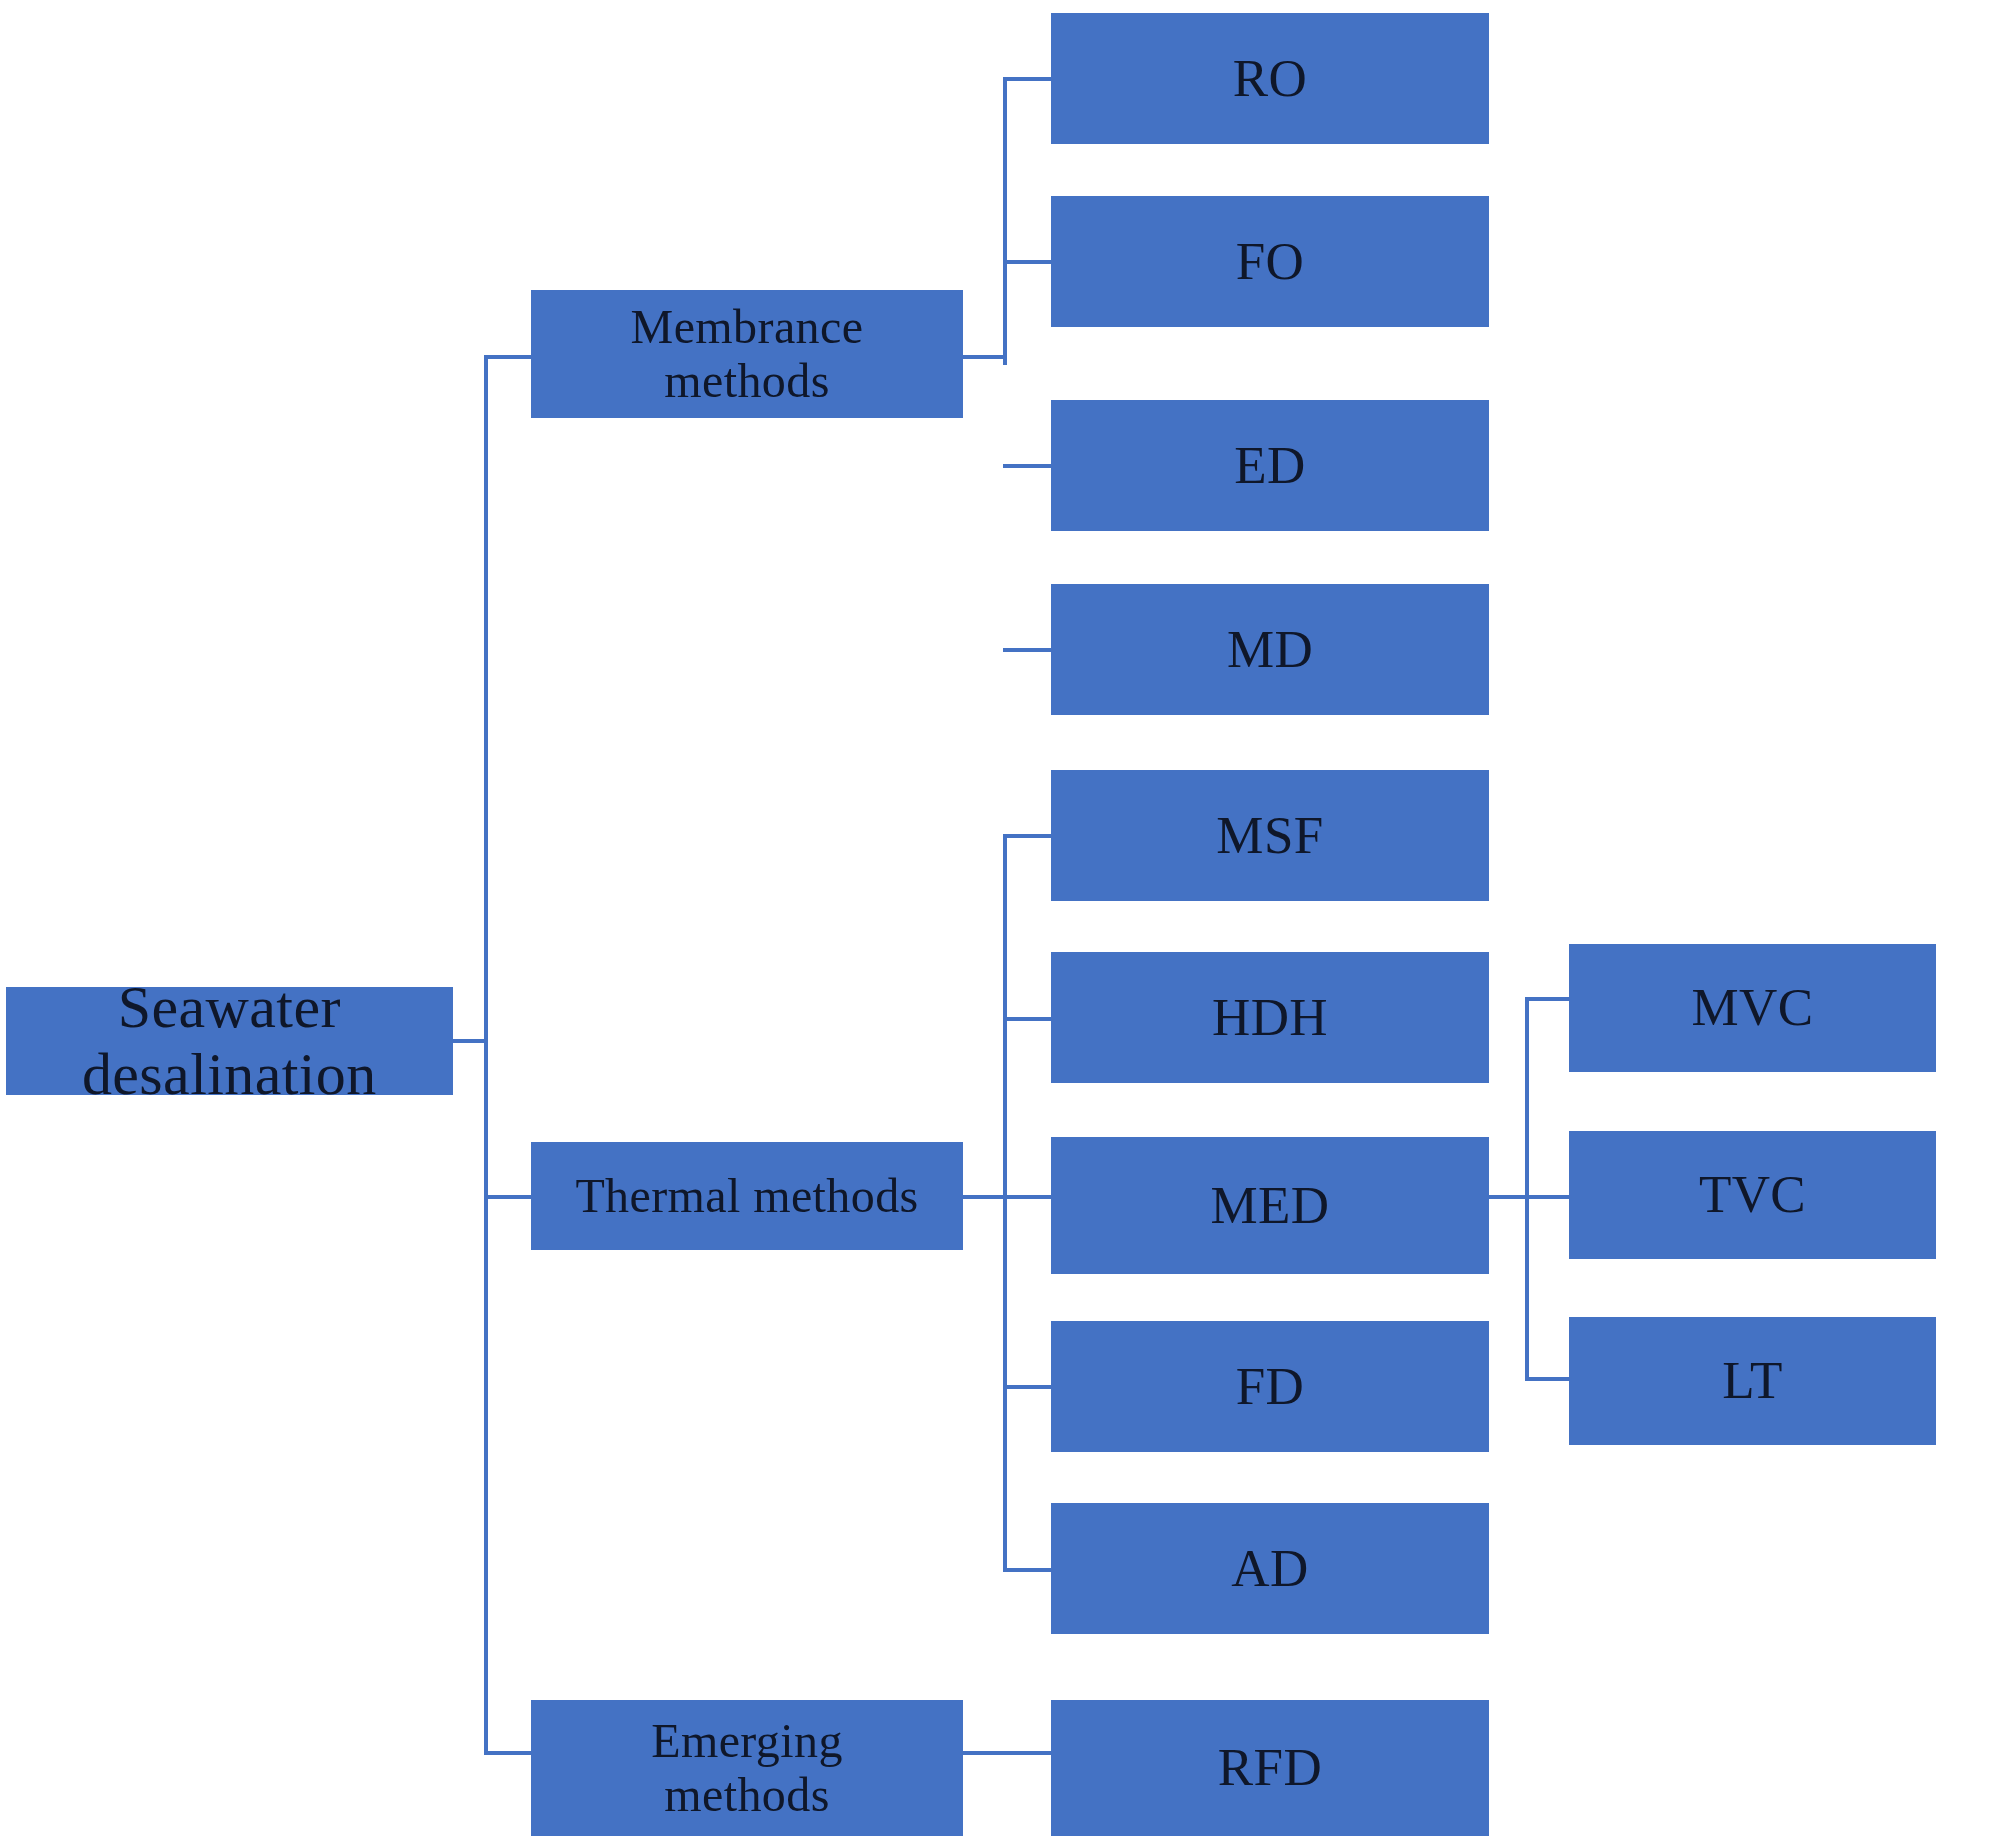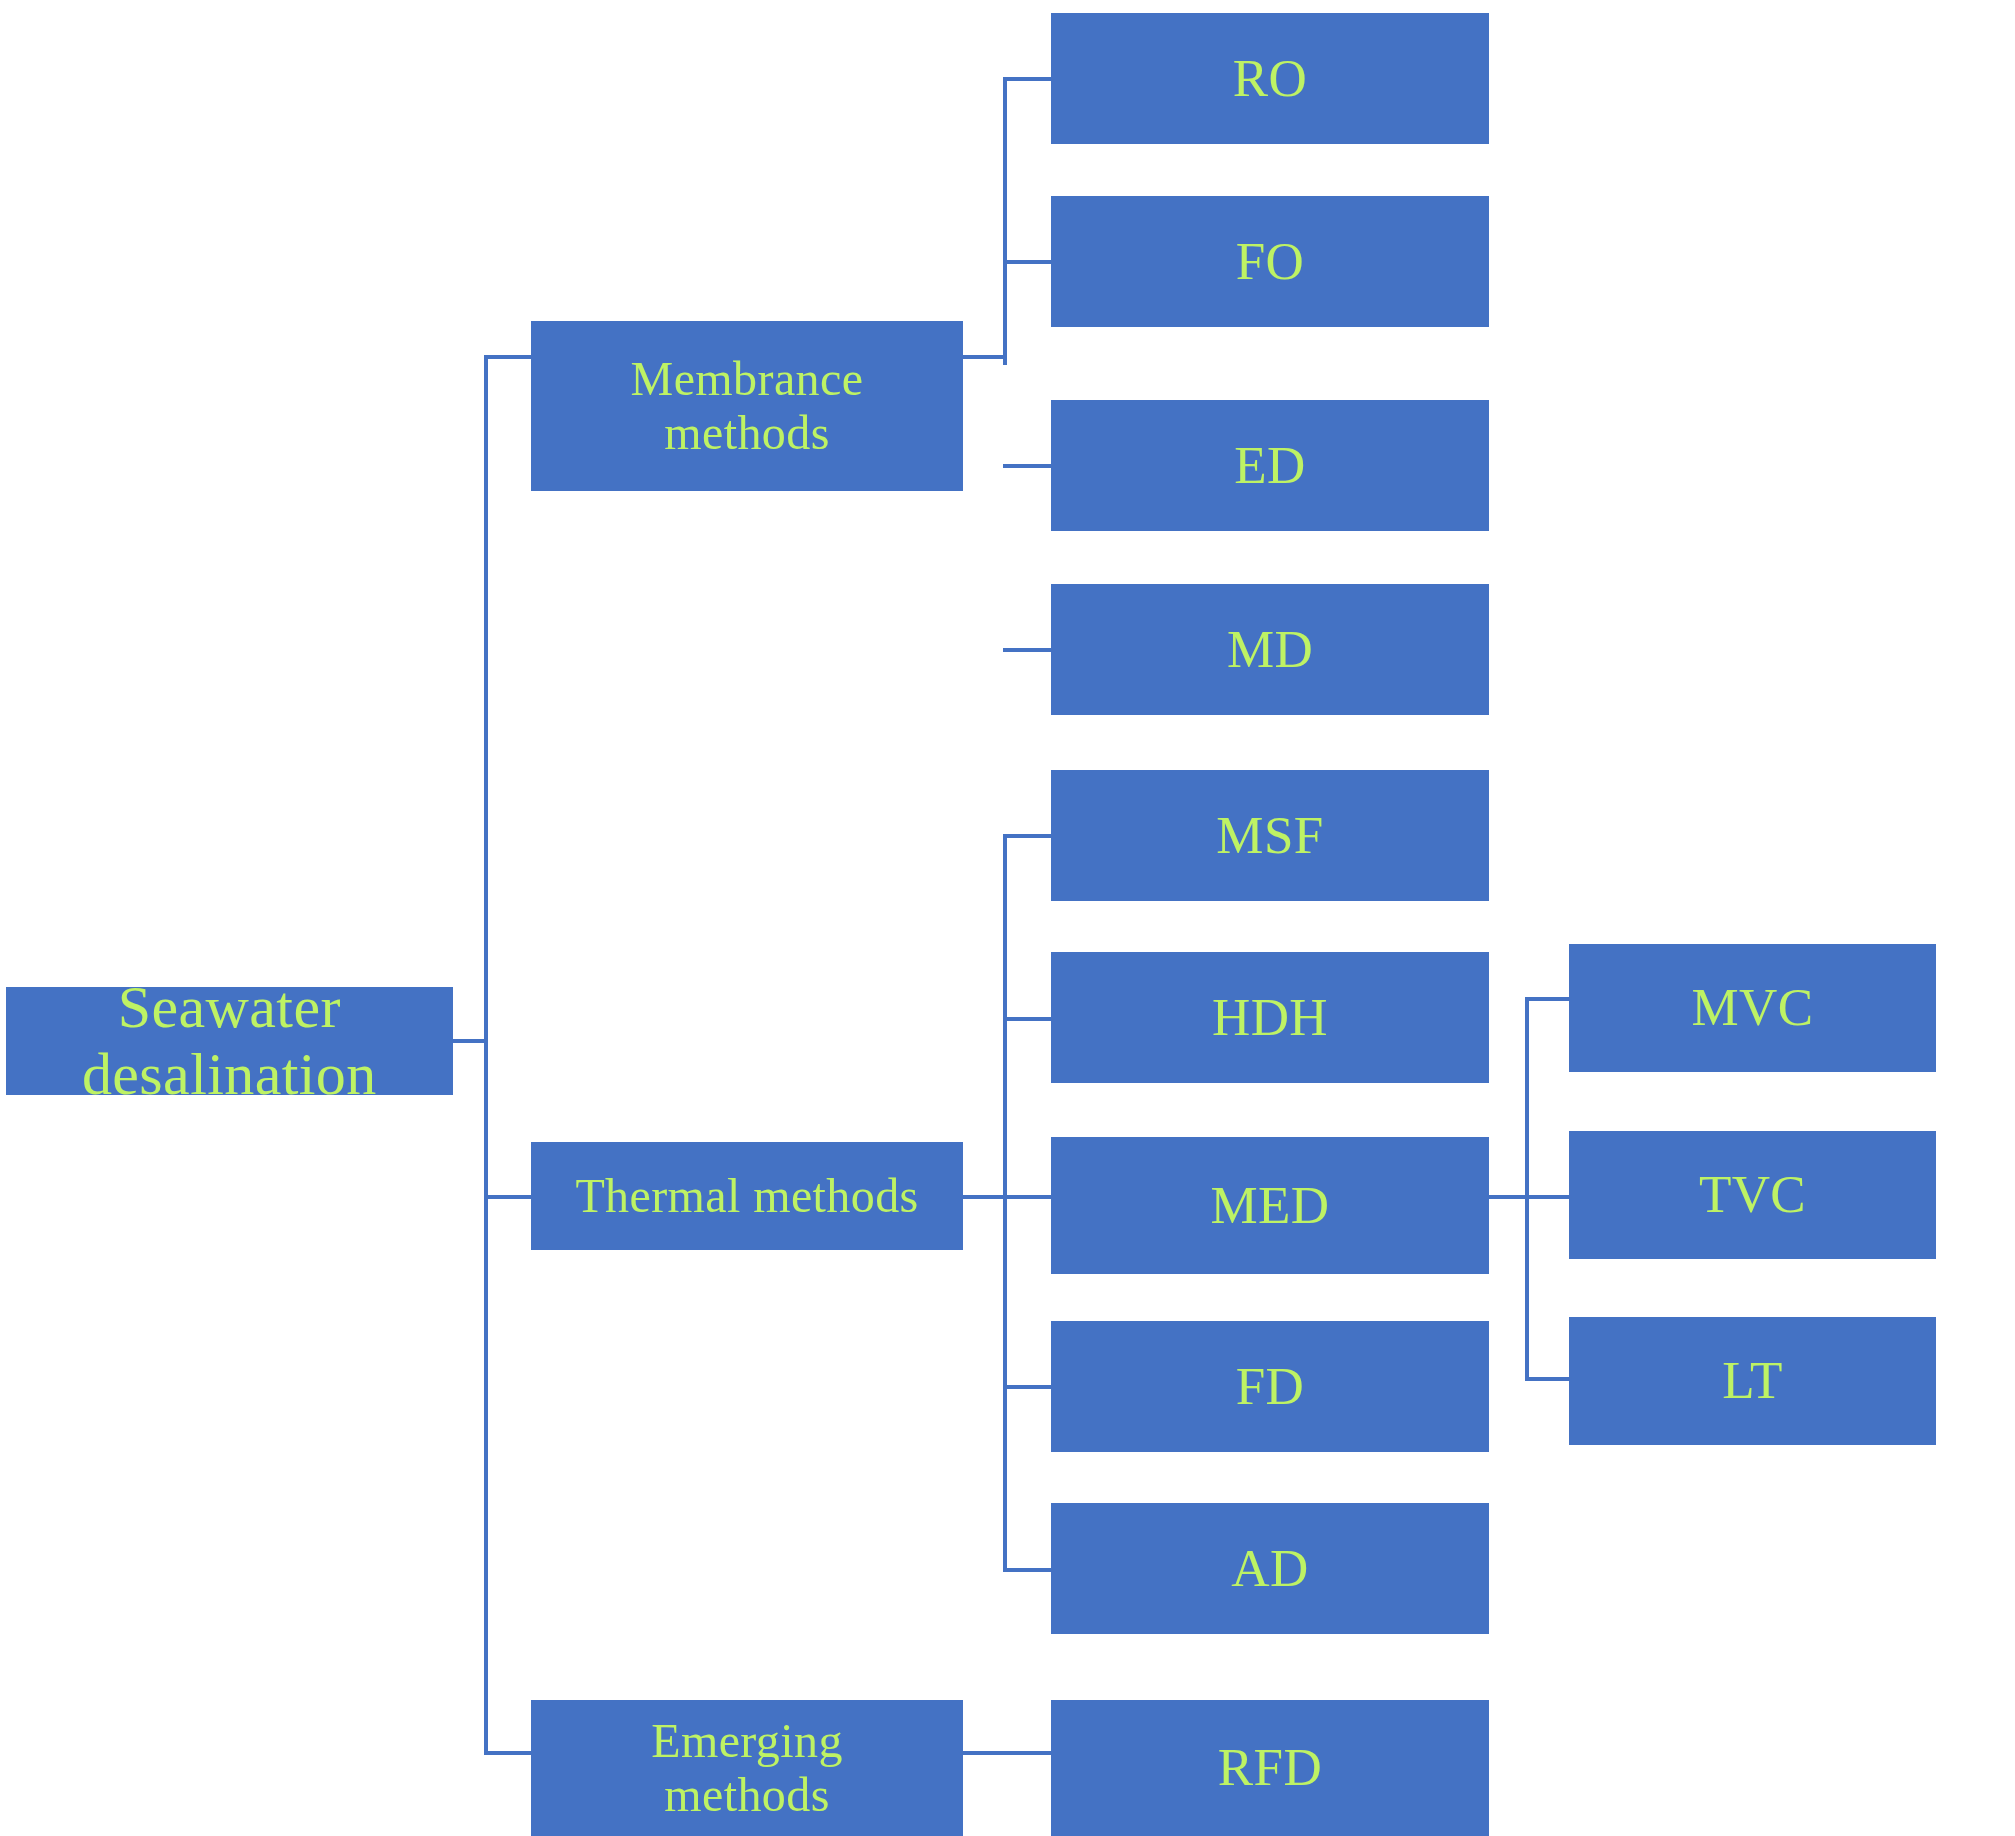--- a/index.html
+++ b/index.html
@@ -11,21 +11,21 @@
     position: relative;
     width: 2015px;
     height: 1836px;
     background: #ffffff;
     overflow: hidden;
     font-family: "Liberation Serif", "DejaVu Serif", serif;
   }
   .node {
     position: absolute;
     background: #4472C4;
-    color: #bef264;
+    color: #0f172a;
     display: flex;
     align-items: center;
     justify-content: center;
     text-align: center;
     line-height: 1.12;
     font-weight: 400;
     box-sizing: border-box;
     white-space: pre-line;
     letter-spacing: 0.4px;
   }
@@ -89,21 +89,21 @@
   <div class="hline" style="left:1525px; top:1195px; width:45px;"></div>
   <div class="hline" style="left:1525px; top:1377px; width:45px;"></div>
 
   <div class="hline" style="left:963px; top:1751px; width:90px;"></div>
 
   <div class="node fs-root" style="left:5.8px; top:987px; width:447px; height:108px;">
     <span class="node-label">Seawater
 desalination</span>
   </div>
 
-  <div class="node fs-branch" style="left:531px; top:290px; width:432px; height:170px;margin-top:31px;">
+  <div class="node fs-branch" style="left:531px; top:290px; width:432px; height:128px;">
     <span class="node-label">Membrance
 methods</span>
   </div>
 
   <div class="node fs-branch" style="left:531px; top:1142px; width:432px; height:108px;">
     <span class="node-label">Thermal methods</span>
   </div>
 
   <div class="node fs-branch" style="left:531px; top:1700px; width:432px; height:136px;">
     <span class="node-label">Emerging

